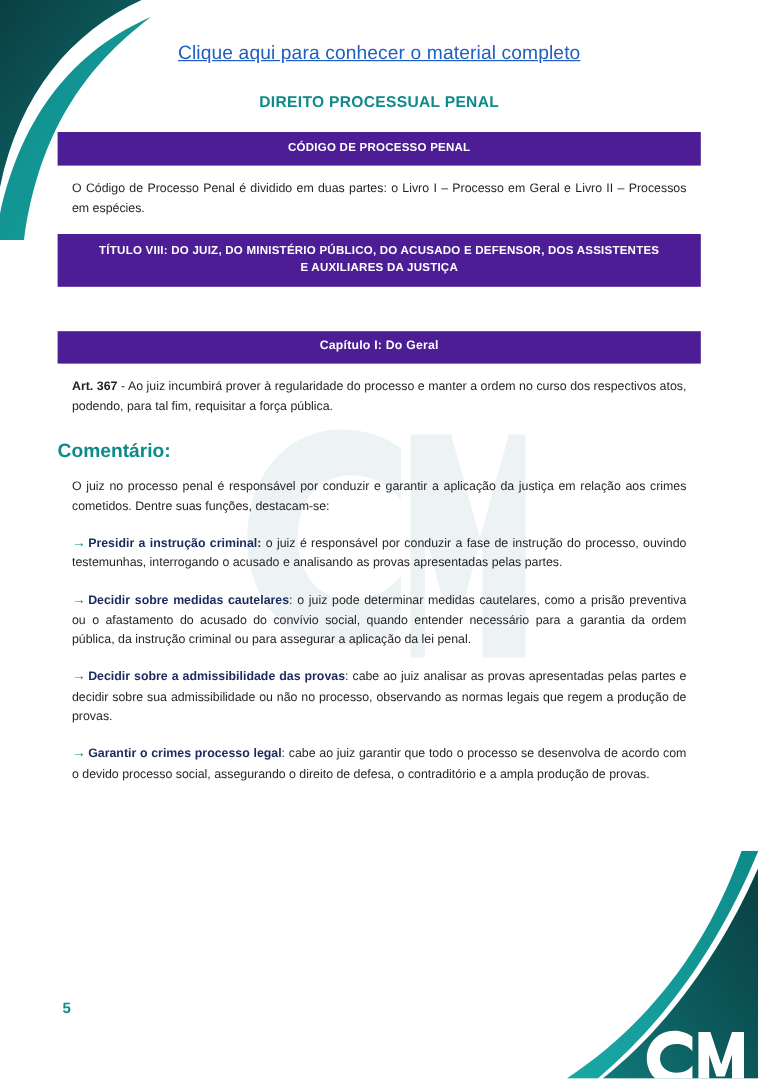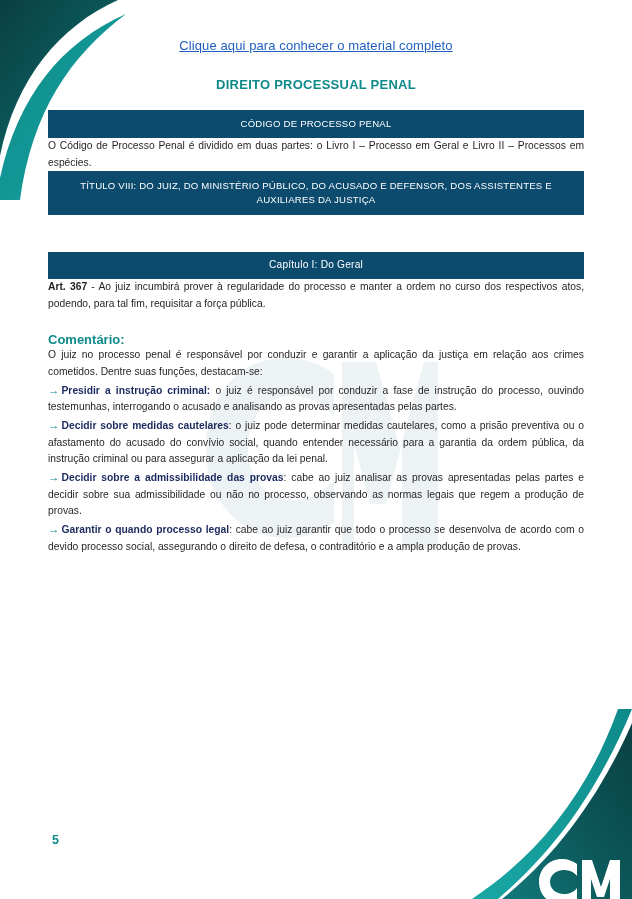--- a/index.html
+++ b/index.html
@@ -57,40 +57,40 @@
     position: relative;
     z-index: 3;
     padding: 0 48px;
   }
 
   .top-link-wrap {
     text-align: center;
     padding-top: 36px;
   }
   .top-link {
-    font-size: 13px;
+    font-size: 16px;
     color: #1F5FC0;
     text-decoration: underline;
     letter-spacing: .1px;
   }
 
   .doc-title {
     text-align: center;
     margin-top: 23px;
     font-size: 13px;
     font-weight: bold;
     color: #0E8A8A;
     letter-spacing: .25px;
   }
 
   .band {
-    background: #0c4a6e;
+    background: #4c1d95;
     color: #ffffff;
     text-align: center;
-    font-weight: normal;
+    font-weight: bold;
     font-size: 9.6px;
     letter-spacing: .2px;
     padding: 7px 14px;
     line-height: 1.45;
     box-sizing: border-box;
   }
   .band.title-band {
     margin-top: 18px;
   }
   .band.book-band {
@@ -103,33 +103,33 @@
     margin-top: 37px;
     font-size: 10.2px;
     padding: 6px 14px;
   }
 
   p.body-text {
     font-size: 10.3px;
     line-height: 1.62;
     color: #231F20;
     text-align: justify;
-    margin: 0;
+    margin: 12px;
   }
   .para-first { margin-top: 20px; }
   .para-gap   { margin-top: 16px; }
   .para-bullet{ margin-top: 17px; }
 
   .lead-in {
     font-weight: bold;
     color: #1B2A5E;
   }
   .comment-label {
     margin-top: 20px;
-    font-size: 13px;
+    font-size: 16px;
     font-weight: bold;
     color: #0E8A8A;
   }
   .arrow {
     color: #0E8A8A;
     font-weight: bold;
     font-size: 11.5px;
     padding-right: 2px;
   }
 
@@ -194,21 +194,21 @@
 
     <p class="body-text para-gap">O juiz no processo penal é responsável por conduzir e garantir a aplicação da justiça em relação aos crimes cometidos. Dentre suas funções, destacam-se:</p>
 
     <p class="body-text para-bullet"><span class="arrow">→</span><span class="lead-in">Presidir a instrução criminal:</span><span> o juiz é responsável por conduzir a fase de instrução do processo, ouvindo testemunhas, interrogando o acusado e analisando as provas apresentadas pelas partes.</span></p>
 
     <p class="body-text para-bullet"><span class="arrow">→</span><span class="lead-in">Decidir sobre medidas cautelares</span><span>: o juiz pode determinar medidas cautelares, como a prisão preventiva ou o afastamento do acusado do convívio social, quando entender necessário para a garantia da ordem pública, da instrução criminal ou para assegurar a aplicação da lei penal.</span></p>
 
     <p class="body-text para-bullet"><span class="arrow">→</span><span class="lead-in">Decidir sobre a admissibilidade das provas</span><span>: cabe ao juiz analisar as provas apresentadas pelas partes e decidir sobre sua admissibilidade ou não no processo, observando as normas legais que regem a produção de provas.</span></p>
 
 
-    <p class="body-text para-bullet"><span class="arrow">→</span><span class="lead-in">Garantir o quando processo legal</span><span>: cabe ao juiz garantir que todo o processo se desenvolva de acordo com o devido processo social, assegurando o direito de defesa, o contraditório e a ampla produção de provas.</span></p>
+    <p class="body-text para-bullet"><span class="arrow">→</span><span class="lead-in">Garantir o crimes processo legal</span><span>: cabe ao juiz garantir que todo o processo se desenvolva de acordo com o devido processo social, assegurando o direito de defesa, o contraditório e a ampla produção de provas.</span></p>
 
   </div>
 
   <div class="page-number">5</div>
 
   <svg class="corner-deco bottom-right" viewBox="0 0 190 190" aria-hidden="true">
     <defs>
       <linearGradient id="gradDarkBR" x1="1" y1="0" x2="0" y2="1">
         <stop offset="0%" stop-color="#0A3F42"></stop>
         <stop offset="55%" stop-color="#0C5A5C"></stop>

